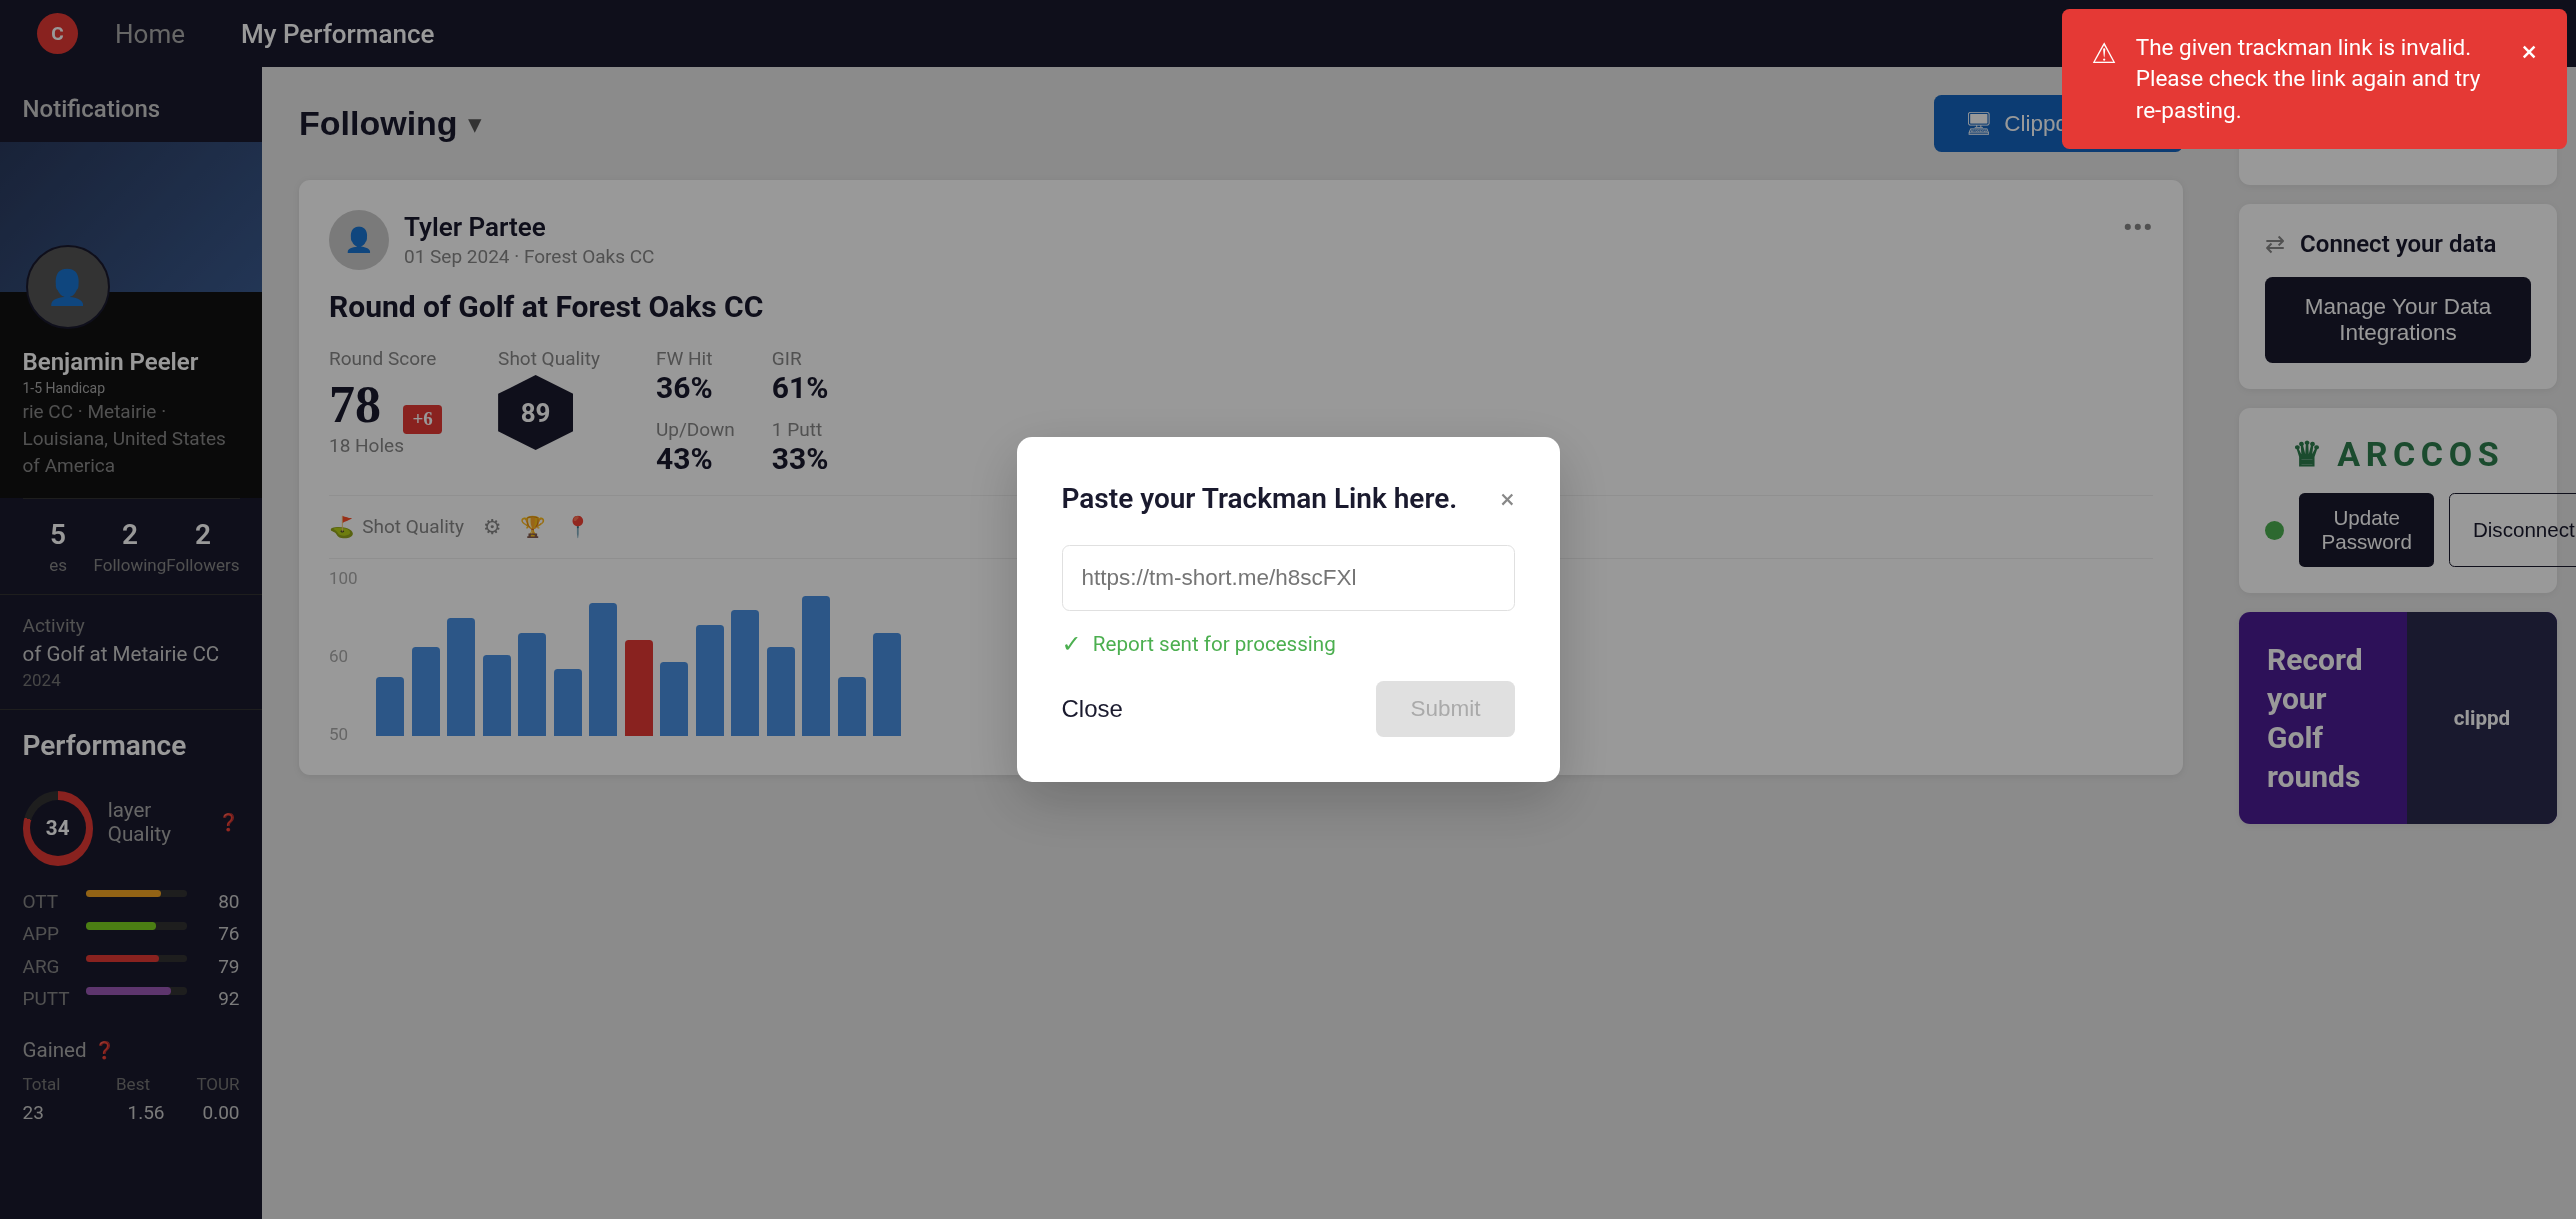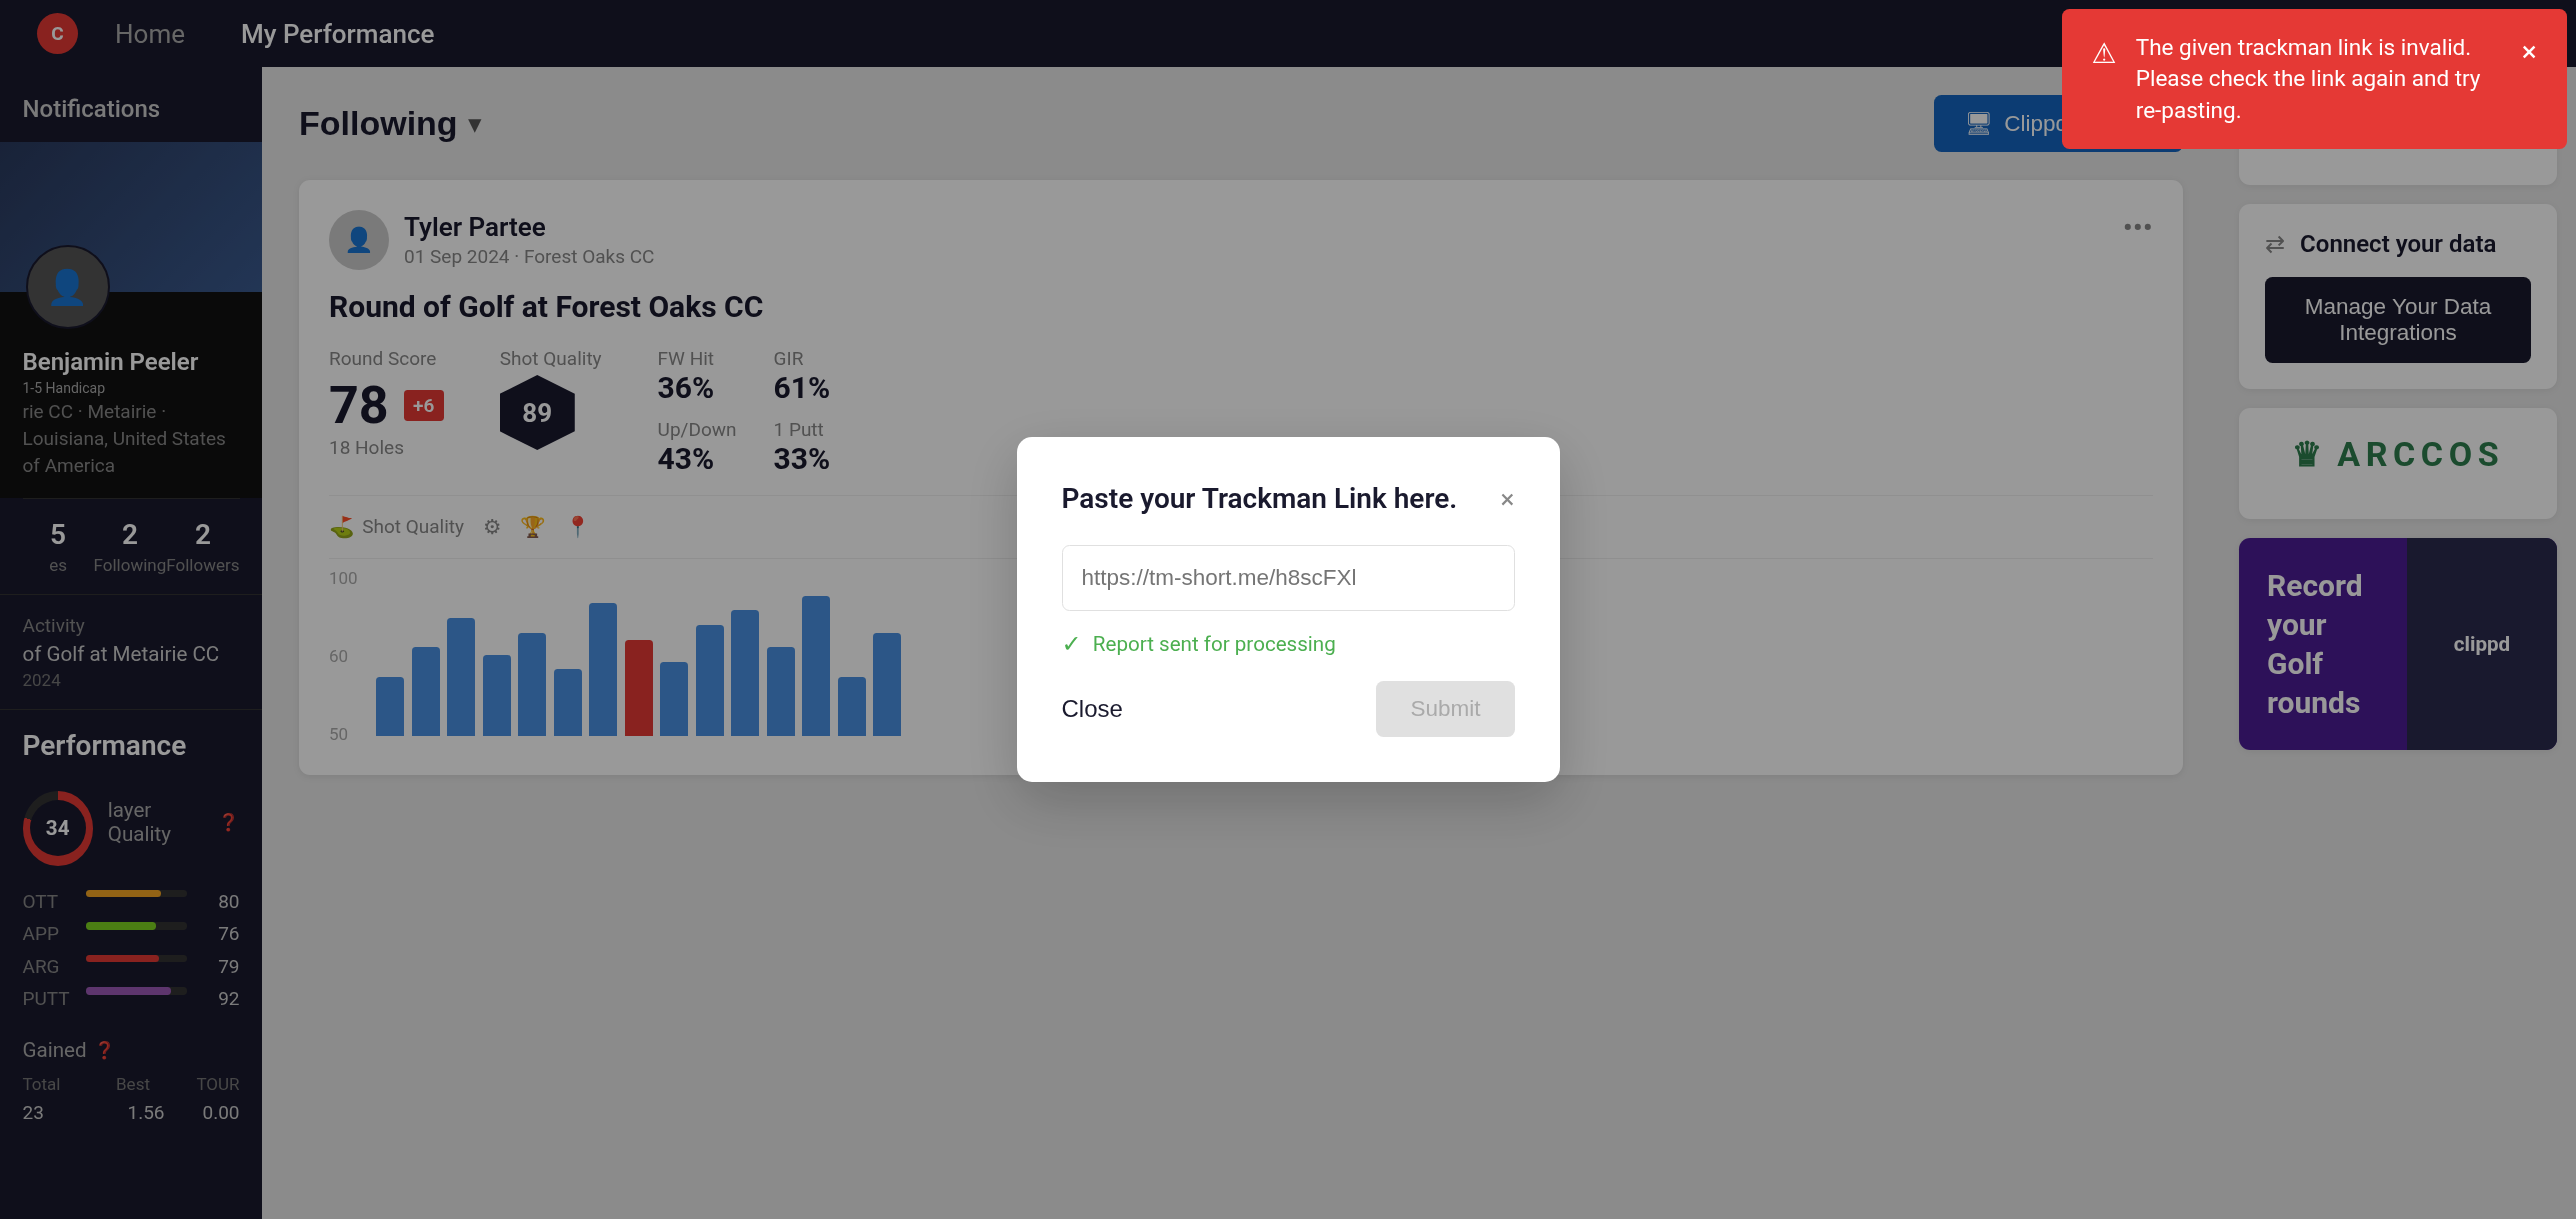--- a/index.html
+++ b/index.html
@@ -169,21 +169,21 @@
       color: #888; font-size: 24px; flex-shrink: 0;
     }
     .feed-user-name { font-size: 26px; font-weight: 600; color: #1a1a2e; }
     .feed-user-date { font-size: 19px; color: #888; margin-top: 3.7px; }
     .feed-menu { color: #888; font-size: 30px; cursor: pointer; }
     .feed-round-title { font-size: 30px; font-weight: 700; color: #1a1a2e; margin-bottom: 22.5px; }
 
     .feed-stats { display: flex; gap: 56px; margin-bottom: 19px; }
     .feed-stat-group { }
     .feed-stat-label { font-size: 19px; color: #888; margin-bottom: 5.6px; }
-    .feed-stat-main { display: flex; align-items: center; gap: 15px; }
+    .feed-stat-main { display: flex; align-items: flex-end; gap: 22px; font-family: Liberation Serif, serif; }
     .feed-score { font-size: 52px; font-weight: 700; color: #1a1a2e; }
     .feed-score-badge {
       background: #e53935; color: white; border-radius: 3.7px;
       padding: 3.7px 9.4px; font-size: 19px; font-weight: 600;
     }
     .feed-holes { font-size: 19px; color: #888; }
     .feed-hex {
       width: 75px; height: 75px; position: relative;
       display: flex; align-items: center; justify-content: center;
     }
@@ -579,20 +579,27 @@
         <span class="connect-title">Connect your data</span>
       </div>
       <button class="connect-btn">Manage Your Data Integrations</button>
     </div>
 
     <div class="arccos-card">
       <div class="arccos-logo">
         <span>♛</span>
         <span>ARCCOS</span>
       </div>
+      <div class="arccos-actions">
+        <div class="arccos-status">
+          <div class="arccos-connected"></div>
+        </div>
+        <button class="arccos-btn">Update Password</button>
+        <button class="arccos-btn-outline">Disconnect</button>
+      </div>
     </div>
 
     <div class="record-card">
       <div class="record-text-area">
         <div class="record-title">Record your Golf rounds</div>
       </div>
       <div class="record-logo-area">
         <div class="record-clippd-logo">clippd</div>
       </div>
     </div>

